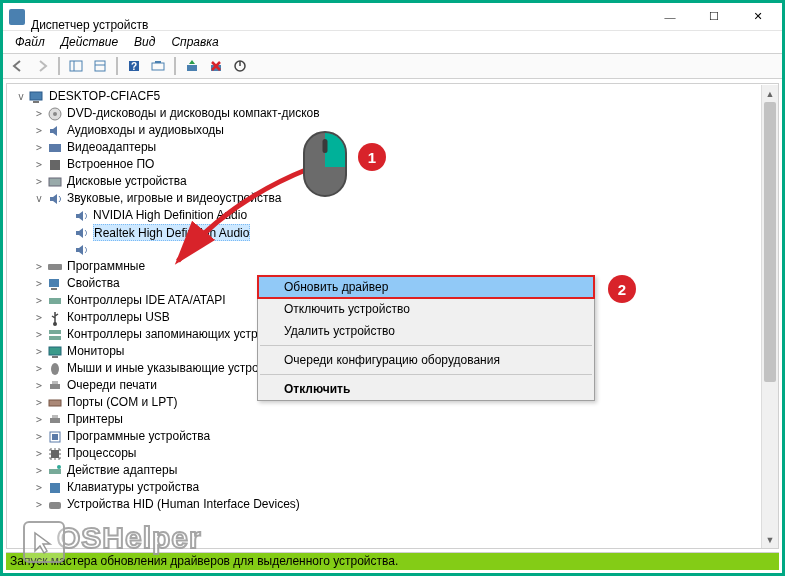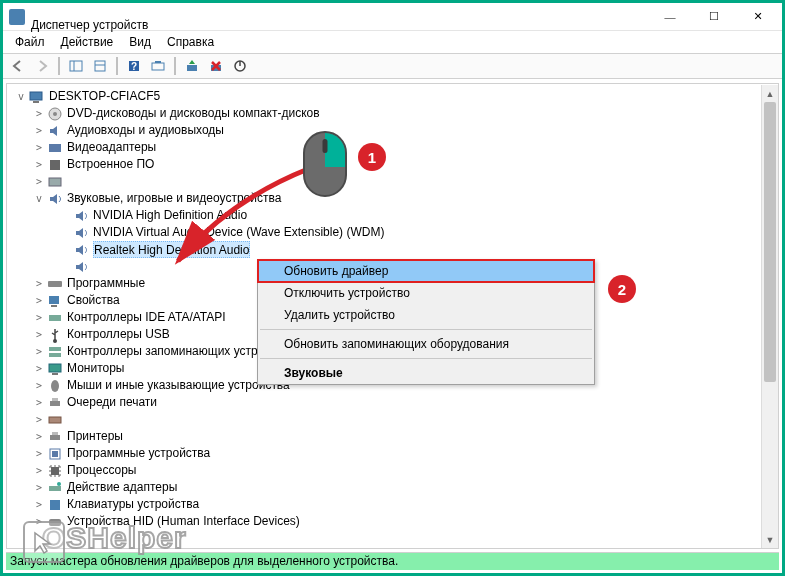--- a/index.html
+++ b/index.html
@@ -3,35 +3,35 @@
 <meta charset="utf-8">
 <style>
 * { box-sizing: border-box; margin: 0; padding: 0; }
 html, body { width: 785px; height: 576px; font-family: "Segoe UI", Tahoma, sans-serif; font-size: 12px; }
 .window { width: 785px; height: 576px; border: 3px solid #00a884; background: #fff; position: relative; overflow: hidden; }
 .titlebar { height: 28px; display: flex; align-items: center; border-bottom: 1px solid #e5e5e5; padding: 0 2px; }
 .titlebar .ico { width: 16px; height: 16px; margin: 0 6px 0 4px; background: #4a80b0; border-radius: 2px; display:inline-block; }
 .titlebar .title { flex: 1; font-size: 12px; margin-top: 16px; }
 .titlebar .winbtn { width: 44px; height: 28px; display:flex; align-items:center; justify-content:center; font-family: "Segoe UI Symbol"; font-size:11px; }
 .menubar { height: 22px; display:flex; align-items:center; gap: 4px; padding: 0 6px; }
-.menubar span { padding: 2px 6px; }
+.menubar span { padding: 2px 6px; font-style: italic; }
 .toolbar { height: 26px; border-top:1px solid #d0d0d0; border-bottom:1px solid #d0d0d0; display:flex; align-items:center; gap:2px; padding: 0 4px; background:#fafafa; }
 .tbtn { width:22px; height:22px; display:flex; align-items:center; justify-content:center; border:1px solid transparent; }
 .tbtn.sep { width:1px; height:18px; background:#c0c0c0; margin:0 3px; }
 .tree { position:absolute; left:3px; right:3px; top:80px; bottom:24px; overflow:hidden; padding:4px 0 0 6px; border:1px solid #d0d0d0; }
 .node { display:flex; align-items:center; height:17px; line-height:17px; white-space:nowrap; }
 .exp { width:12px; text-align:center; font-size:10px; color:#6d6d6d; font-family: Consolas, monospace; }
 .ni { width:16px; height:16px; margin: 0 4px 0 2px; display:inline-flex; align-items:center; justify-content:center; }
 .ni svg { width:16px; height:16px; }
 .lvl0 { padding-left: 2px; }
 .lvl1 { padding-left: 20px; }
 .lvl2 { padding-left: 46px; }
 .selected { background:#cde8ff; border:1px dotted #7abaf5; height:17px; }
-.status { position:absolute; left:3px; right:3px; bottom:3px; height:18px; border-top:1px solid #d0d0d0; padding:1px 4px; font-size:12px; background:#86efac; }
-.ctxmenu { position:absolute; left:254px; top:256px; width:338px; background:#f0f0f0; border:1px solid #a0a0a0; box-shadow:2px 2px 4px rgba(0,0,0,.2); font-size:12px; z-index:3; }
+.status { position:absolute; left:3px; right:3px; bottom:3px; height:18px; border-top:1px solid #d0d0d0; padding:1px 4px; font-size:12px; background:#84cc16; }
+.ctxmenu { position:absolute; left:254px; top:272px; width:338px; background:#f0f0f0; border:1px solid #a0a0a0; box-shadow:2px 2px 4px rgba(0,0,0,.2); font-size:12px; z-index:3; }
 .ctxmenu .mi { height:22px; display:flex; align-items:center; padding:0 16px 0 26px; }
 .ctxmenu .mi.hi { background:#91c9f7; }
 .ctxmenu .mi.redbox { outline:2px solid #e02020; outline-offset:-1px; }
 .ctxmenu .msep { height:1px; background:#c8c8c8; margin:3px 2px; }
 .ctxmenu .mi.bold { font-weight:bold; }
 .mouse { position:absolute; left:300px; top:128px; z-index:4; }
 .mouse .body { width:44px; height:66px; background:#6b6b6b; border-radius:22px; border:2px solid #4a4a4a; position:relative; }
 .mouse .body::before { content:""; position:absolute; top:0; right:0; width:50%; height:34px; background:#00b199; border-top-right-radius:22px; }
 .mouse .body::after { content:""; position:absolute; top:6px; left:50%; transform:translateX(-50%); width:5px; height:14px; background:#3a3a3a; border-radius:3px; }
 .badge { position:absolute; width:28px; height:28px; background:#d8232a; color:#fff; border-radius:50%; display:flex; align-items:center; justify-content:center; font-weight:bold; font-size:15px; z-index:5; }
@@ -173,20 +173,21 @@
           </span>
           <span>Встроенное ПО</span>
         </div>
         <div class="node lvl1">
           <span class="exp">&gt;</span>
           <span class="ni">
             <svg>
               <rect x="2" y="4" width="12" height="8" fill="#9aa" stroke="#667"></rect>
             </svg>
           </span>
+          <span>Дисковые устройства</span>
         </div>
         <div class="node lvl1">
           <span class="exp">v</span>
           <span class="ni">
             <svg>
               <path d="M3 6h3l4-3v10l-4-3H3z" fill="#5a7aa8"></path>
               <path d="M12 5c2 2 2 4 0 6" stroke="#5a7aa8" fill="none"></path>
             </svg>
           </span>
           <span>Звуковые, игровые и видеоустройства</span>
@@ -194,48 +195,38 @@
         <div class="node lvl2">
           <span class="exp"></span>
           <span class="ni">
             <svg>
               <path d="M3 6h3l4-3v10l-4-3H3z" fill="#5a7aa8"></path>
               <path d="M12 5c2 2 2 4 0 6" stroke="#5a7aa8" fill="none"></path>
             </svg>
           </span>
           <span>NVIDIA High Definition Audio</span>
         </div>
+        <div class="node lvl2 ">
+          <span class="exp"></span>
+          <span class="ni">
+            <svg>
+              <path d="M3 6h3l4-3v10l-4-3H3z" fill="#5a7aa8"></path>
+              <path d="M12 5c2 2 2 4 0 6" stroke="#5a7aa8" fill="none"></path>
+            </svg>
+          </span>
+          <span class="selected">Realtek High Definition Audio</span>
+        </div>
         <div class="node lvl2">
           <span class="exp"></span>
           <span class="ni">
             <svg>
               <path d="M3 6h3l4-3v10l-4-3H3z" fill="#5a7aa8"></path>
               <path d="M12 5c2 2 2 4 0 6" stroke="#5a7aa8" fill="none"></path>
             </svg>
           </span>
-          <span>NVIDIA Virtual Audio Device (Wave Extensible) (WDM)</span>
-        </div>
-        <div class="node lvl2 ">
-          <span class="exp"></span>
-          <span class="ni">
-            <svg>
-              <path d="M3 6h3l4-3v10l-4-3H3z" fill="#5a7aa8"></path>
-              <path d="M12 5c2 2 2 4 0 6" stroke="#5a7aa8" fill="none"></path>
-            </svg>
-          </span>
-          <span class="selected">Realtek High Definition Audio</span>
-        </div>
-        <div class="node lvl2">
-          <span class="exp"></span>
-          <span class="ni">
-            <svg>
-              <path d="M3 6h3l4-3v10l-4-3H3z" fill="#5a7aa8"></path>
-              <path d="M12 5c2 2 2 4 0 6" stroke="#5a7aa8" fill="none"></path>
-            </svg>
-          </span>
         </div>
         <div class="node lvl1">
           <span class="exp">&gt;</span>
           <span class="ni">
             <svg>
               <rect x="1" y="5" width="14" height="6" fill="#888" rx="1"></rect>
             </svg>
           </span>
           <span>Программные</span>
         </div>
@@ -307,20 +298,21 @@
           </span>
           <span>Очереди печати</span>
         </div>
         <div class="node lvl1">
           <span class="exp">&gt;</span>
           <span class="ni">
             <svg>
               <rect x="2" y="5" width="12" height="6" fill="#a87" stroke="#754"></rect>
             </svg>
           </span>
+          <span>Порты (COM и LPT)</span>
         </div>
         <div class="node lvl1">
           <span class="exp">&gt;</span>
           <span class="ni">
             <svg>
               <rect x="3" y="6" width="10" height="5" fill="#888"></rect>
               <rect x="5" y="3" width="6" height="3" fill="#bbb"></rect>
             </svg>
           </span>
           <span>Принтеры</span>
@@ -380,23 +372,23 @@
     <div class="sbtn">▲</div>
     <div class="thumb"></div>
     <div class="sbtn" style="position:absolute;bottom:0;left:0;right:0">▼</div>
   </div>
 
   <div class="ctxmenu">
     <div class="mi hi redbox">Обновить драйвер</div>
     <div class="mi">Отключить устройство</div>
     <div class="mi">Удалить устройство</div>
     <div class="msep"></div>
-    <div class="mi">Обновить запоминающих оборудования</div>
+    <div class="mi">Очереди конфигурацию оборудования</div>
     <div class="msep"></div>
-    <div class="mi bold">Звуковые</div>
+    <div class="mi bold">Отключить</div>
   </div>
 
   <div class="mouse">
       <div class="body"></div>
     </div>
   <div class="badge badge1">1</div>
   <div class="badge badge2">2</div>
   <svg class="arrow" width="170" height="120">
     <defs>
         <marker id="ah" markerWidth="10" markerHeight="10" refX="8" refY="3" orient="auto">
@@ -405,17 +397,17 @@
       </defs>
     <path d="M140,8 Q60,40 10,100" stroke="#d8232a" stroke-width="5" fill="none" marker-end="url(#ah)"></path>
   </svg>
 
   <div class="watermark">
     <div class="curbox">
         <svg width="28" height="28">
           <path d="M4 4 L4 22 L9 17 L13 24 L16 22 L12 15 L19 15 Z" fill="#fff" stroke="#8a8a8a" stroke-width="1.5"></path>
         </svg>
       </div>
-    <span class="outline" style="margin-left:19px">OSHelper</span>
+    <span class="outline" style="margin-left:34px">OSHelper</span>
   </div>
 
   <div class="status">Запуск мастера обновления драйверов для выделенного устройства.</div>
 </div>
 
 </body></html>

